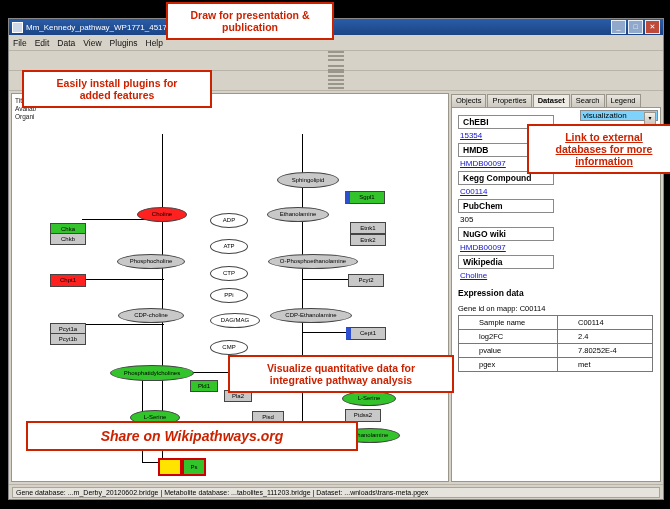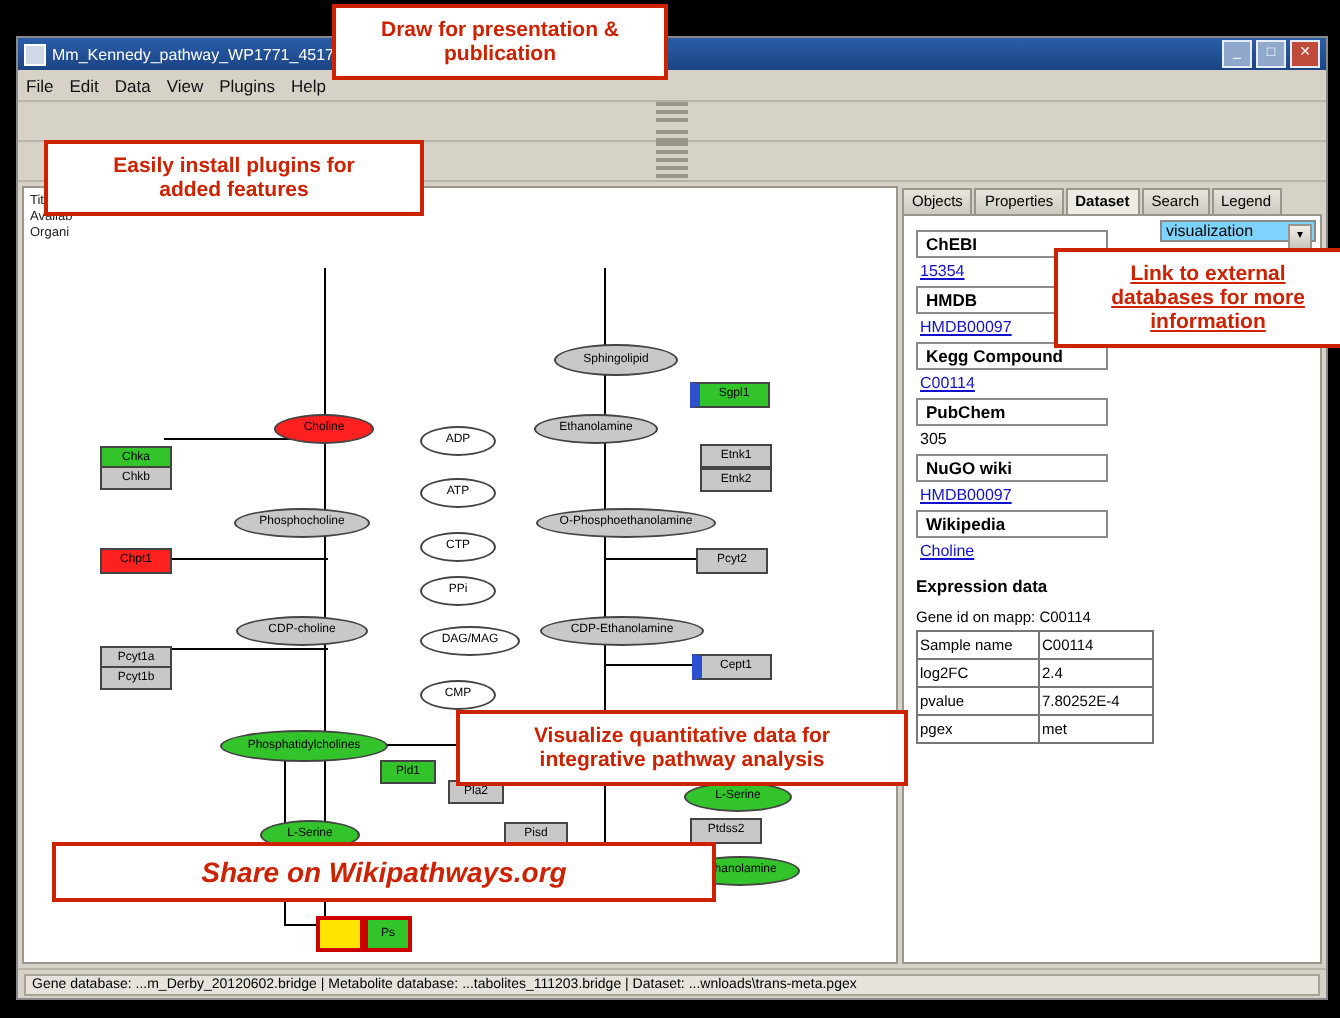--- a/index.html
+++ b/index.html
@@ -58,21 +58,21 @@
   .tabs{display:flex;height:14px;background:#d6d2c8;align-items:flex-end;gap:1px;}
   .tab{font-size:7.5px;padding:1px 4px 2px;border:1px solid #9a968c;border-bottom:none;background:linear-gradient(#e8e5de,#cdc9c0);}
   .tab.active{background:#eeebe4;font-weight:bold;}
   .sidebox{flex:1;background:#fff;border:1px solid #9a968c;overflow:hidden;padding:4px 6px;font-size:8px;color:#000;}
   .fieldbox{border:1px solid #8a8a8a;background:#fff;padding:1px 4px;font-weight:bold;font-size:8.5px;display:inline-block;min-width:86px;margin-top:3px;}
   .linktxt{color:#1111cc;text-decoration:underline;font-size:8px;margin:2px 0 0 2px;display:block;}
   .plaintxt{font-size:8px;margin:2px 0 0 2px;display:block;}
   .exphdr{font-weight:bold;font-size:8.5px;margin-top:8px;}
   .geneid{font-size:7.5px;margin-top:6px;margin-bottom:2px;}
   table.dt{border-collapse:collapse;font-size:7.5px;}
-  table.dt td{border:1px solid #777;padding:1px 1px;height:11px;}
+  table.dt td{border:1px solid #777;padding:1px 20px;height:11px;}
   table.dt td.k{width:58px;}
   table.dt td.v{width:54px;}
 
   
   .status{height:14px;background:#d6d2c8;border-top:1px solid #b8b4aa;display:flex;align-items:center;padding:0 3px;}
   .statusinner{flex:1;border:1px solid #a8a49a;background:#e6e3dc;font-size:7px;padding:1px 3px;white-space:nowrap;overflow:hidden;}
 
   
   .ann{position:absolute;background:#fff;border:2px solid #cc2200;color:#cc2200;font-weight:bold;text-align:center;font-size:10.5px;line-height:12px;padding:5px 20px;}
   .ann.big{font-size:14px;line-height:16px;font-style:italic;}

